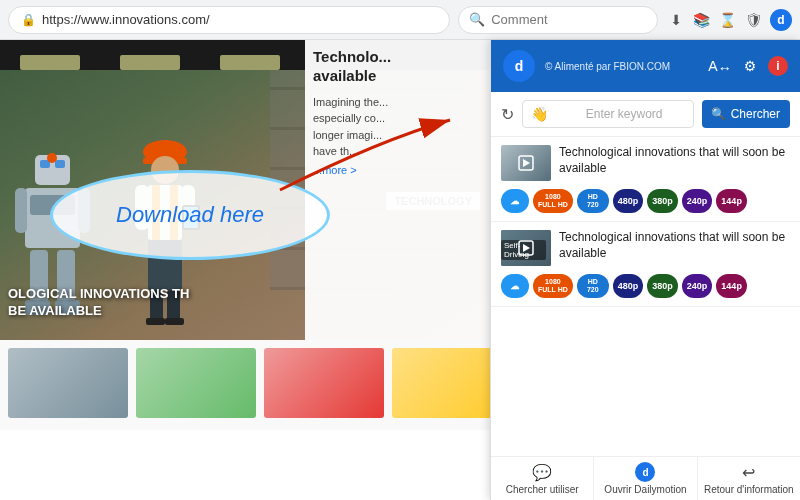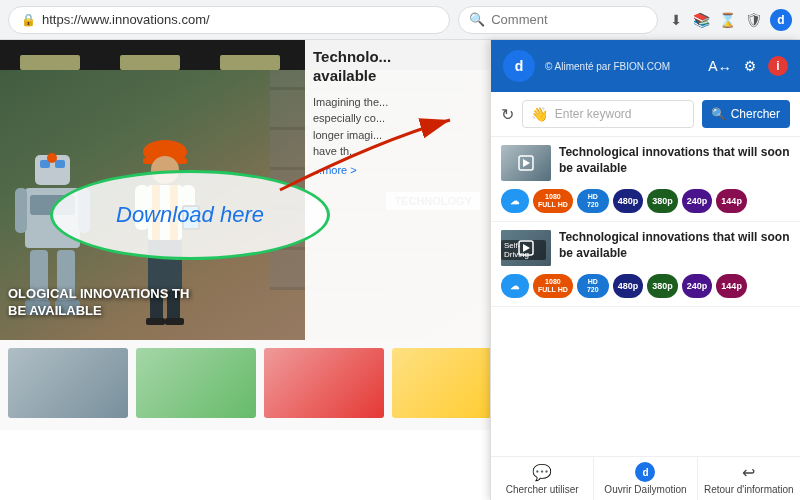--- a/index.html
+++ b/index.html
@@ -100,21 +100,21 @@
       position: relative;
     }
 
     
     .download-oval {
       position: absolute;
       bottom: 80px;
       left: 50px;
       width: 280px;
       height: 90px;
-      border: 3px solid #22c55e;
+      border: 3px solid #7dd3fc;
       border-radius: 50%;
       display: flex;
       align-items: center;
       justify-content: center;
       background: rgba(255,255,255,0.85);
       z-index: 10;
     }
     .download-oval-text {
       font-size: 22px;
       color: #1a73e8;
@@ -273,21 +273,21 @@
       overflow: hidden;
     }
     .video-thumbnail-small svg {
       position: absolute;
       top: 50%;
       left: 50%;
       transform: translate(-50%, -50%);
     }
     .video-result-title {
       font-size: 12px;
-      font-weight: bold;
+      font-weight: normal;
       color: #222;
       line-height: 1.3;
     }
     .quality-badges {
       display: flex;
       gap: 4px;
       flex-wrap: nowrap;
       overflow: hidden;
     }
     .badge {
@@ -480,21 +480,21 @@
         <div class="ext-header-icon" style="color:white;">A↔</div>
         <div class="ext-header-icon" style="color:white;">⚙</div>
         <div class="ext-header-icon" style="background:#e53935; border-radius:50%; width:20px; height:20px; color:white; font-weight:bold; font-size:12px; display:flex; align-items:center; justify-content:center;">i</div>
       </div>
     </div>
 
     <div class="ext-search-row">
       <span class="refresh-icon">↻</span>
       <div class="ext-search-input">
         <span class="hand-emoji">👋</span>
-        <span style="color:#aaa; font-size:12px;">Enter keyword</span>
+        <span style="color:#aaa; font-size:12px;margin-left:31px;">Enter keyword</span>
       </div>
       <button class="ext-search-btn">
         <span style="font-size:12px;">🔍</span>
         <span>Chercher</span>
       </button>
     </div>
 
     <div class="video-result">
       <div class="video-result-top">
         <div class="video-thumbnail-small" style="background:linear-gradient(135deg,#b0bec5,#546e7a);">

